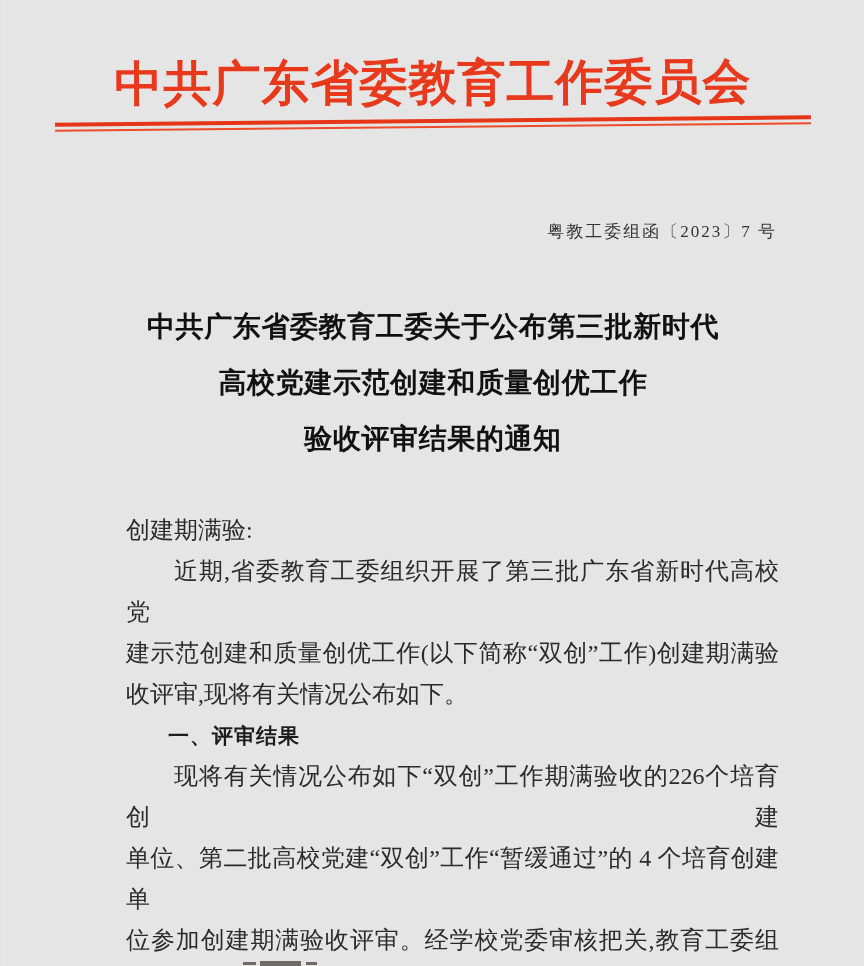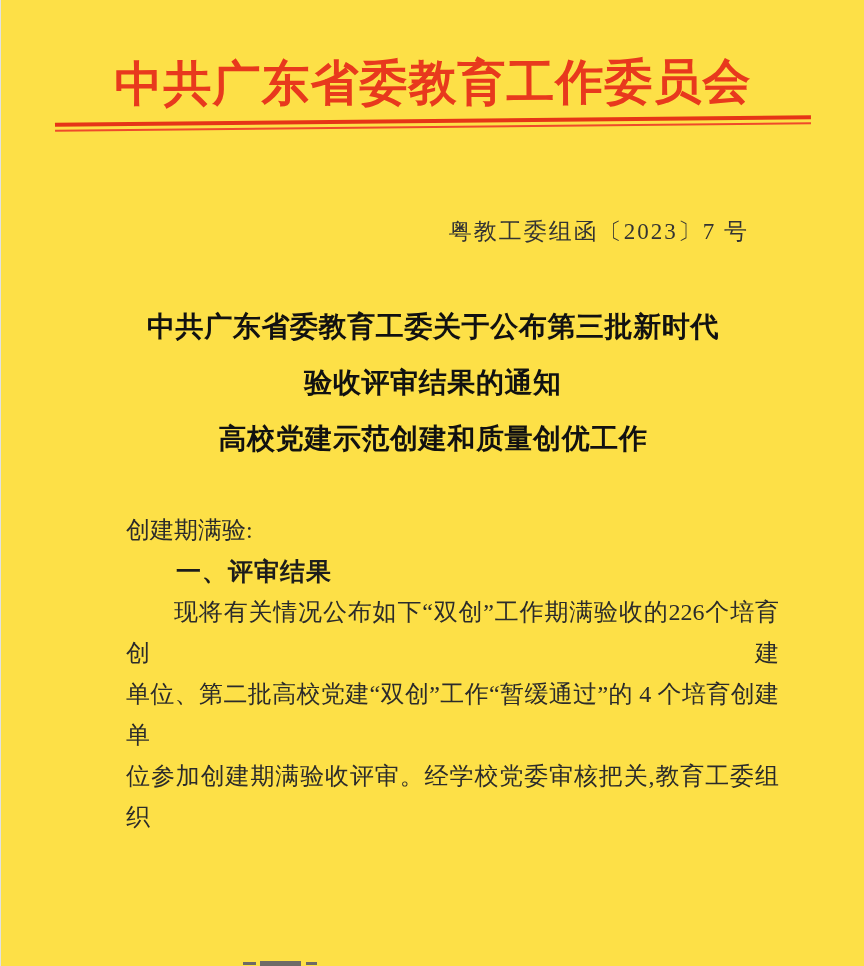--- a/index.html
+++ b/index.html
@@ -4,21 +4,21 @@
 <style>
   html, body {
     margin: 0;
     padding: 0;
     background: #ffffff;
   }
   .page {
     position: relative;
     width: 864px;
     height: 966px;
-    background: #fde047;
+    background: #e5e5e5;
     overflow: hidden;
     border-left: 1px solid #e2e2e2;
     font-family: "Liberation Serif", "DejaVu Serif", serif;
   }
   
   .letterhead {
     margin: 52px 0 0 0;
     text-align: center;
     font-size: 48px;
     line-height: 62px;
@@ -41,22 +41,22 @@
   }
   .rule-thin {
     margin-top: 3px;
     height: 2px;
     background: #ef4a2a;
   }
   
   .doc-number {
     margin-top: 86px;
     text-align: right;
-    padding-right: 116px;
-    font-size: 23px;
+    padding-right: 88px;
+    font-size: 17px;
     line-height: 30px;
     color: #333333;
     letter-spacing: 2px;
   }
   
   .doc-title {
     margin-top: 52px;
     text-align: center;
     font-weight: bold;
     color: #111111;
@@ -80,21 +80,21 @@
     text-align-last: justify;
   }
   .indent {
     text-indent: 2em;
   }
   .sec-heading {
     font-family: "Liberation Sans", "DejaVu Sans", sans-serif;
     font-weight: bold;
     color: #1c1c1c;
     padding-left: 2em;
-    font-size: 25px;
+    font-size: 21px;
     line-height: 41px;
     letter-spacing: 1px;
   }
   
   .cutoff i {
     position: absolute;
     background: #6e6a66;
     display: block;
   }
   .cutoff .m1 { left: 242px; top: 962px; width: 13px; height: 3px; }
@@ -110,28 +110,33 @@
 
   <div class="rule-wrap">
     <div class="rule-thick"></div>
     <div class="rule-thin"></div>
   </div>
 
   <div class="doc-number">粤教工委组函〔2023〕7 号</div>
 
   <div class="doc-title">
     <div class="title-line">中共广东省委教育工委关于公布第三批新时代</div>
+    <div class="title-line">高校党建示范创建和质量创优工作</div>
     <div class="title-line">验收评审结果的通知</div>
-    <div class="title-line">高校党建示范创建和质量创优工作</div>
   </div>
 
   <div class="body-col">
 
     <div class="line">创建期满验:</div>
 
+    <div class="para">
+      <div class="jline indent">近期,省委教育工委组织开展了第三批广东省新时代高校党</div>
+      <div class="jline">建示范创建和质量创优工作(以下简称“双创”工作)创建期满验</div>
+      <div class="line">收评审,现将有关情况公布如下。</div>
+    </div>
 
     <div class="sec-heading">一、评审结果</div>
 
     <div class="para">
       <div class="jline indent">现将有关情况公布如下“双创”工作期满验收的226个培育创建</div>
       <div class="jline">单位、第二批高校党建“双创”工作“暂缓通过”的 4 个培育创建单</div>
       <div class="jline">位参加创建期满验收评审。经学校党委审核把关,教育工委组织</div>
 
     </div>
 

